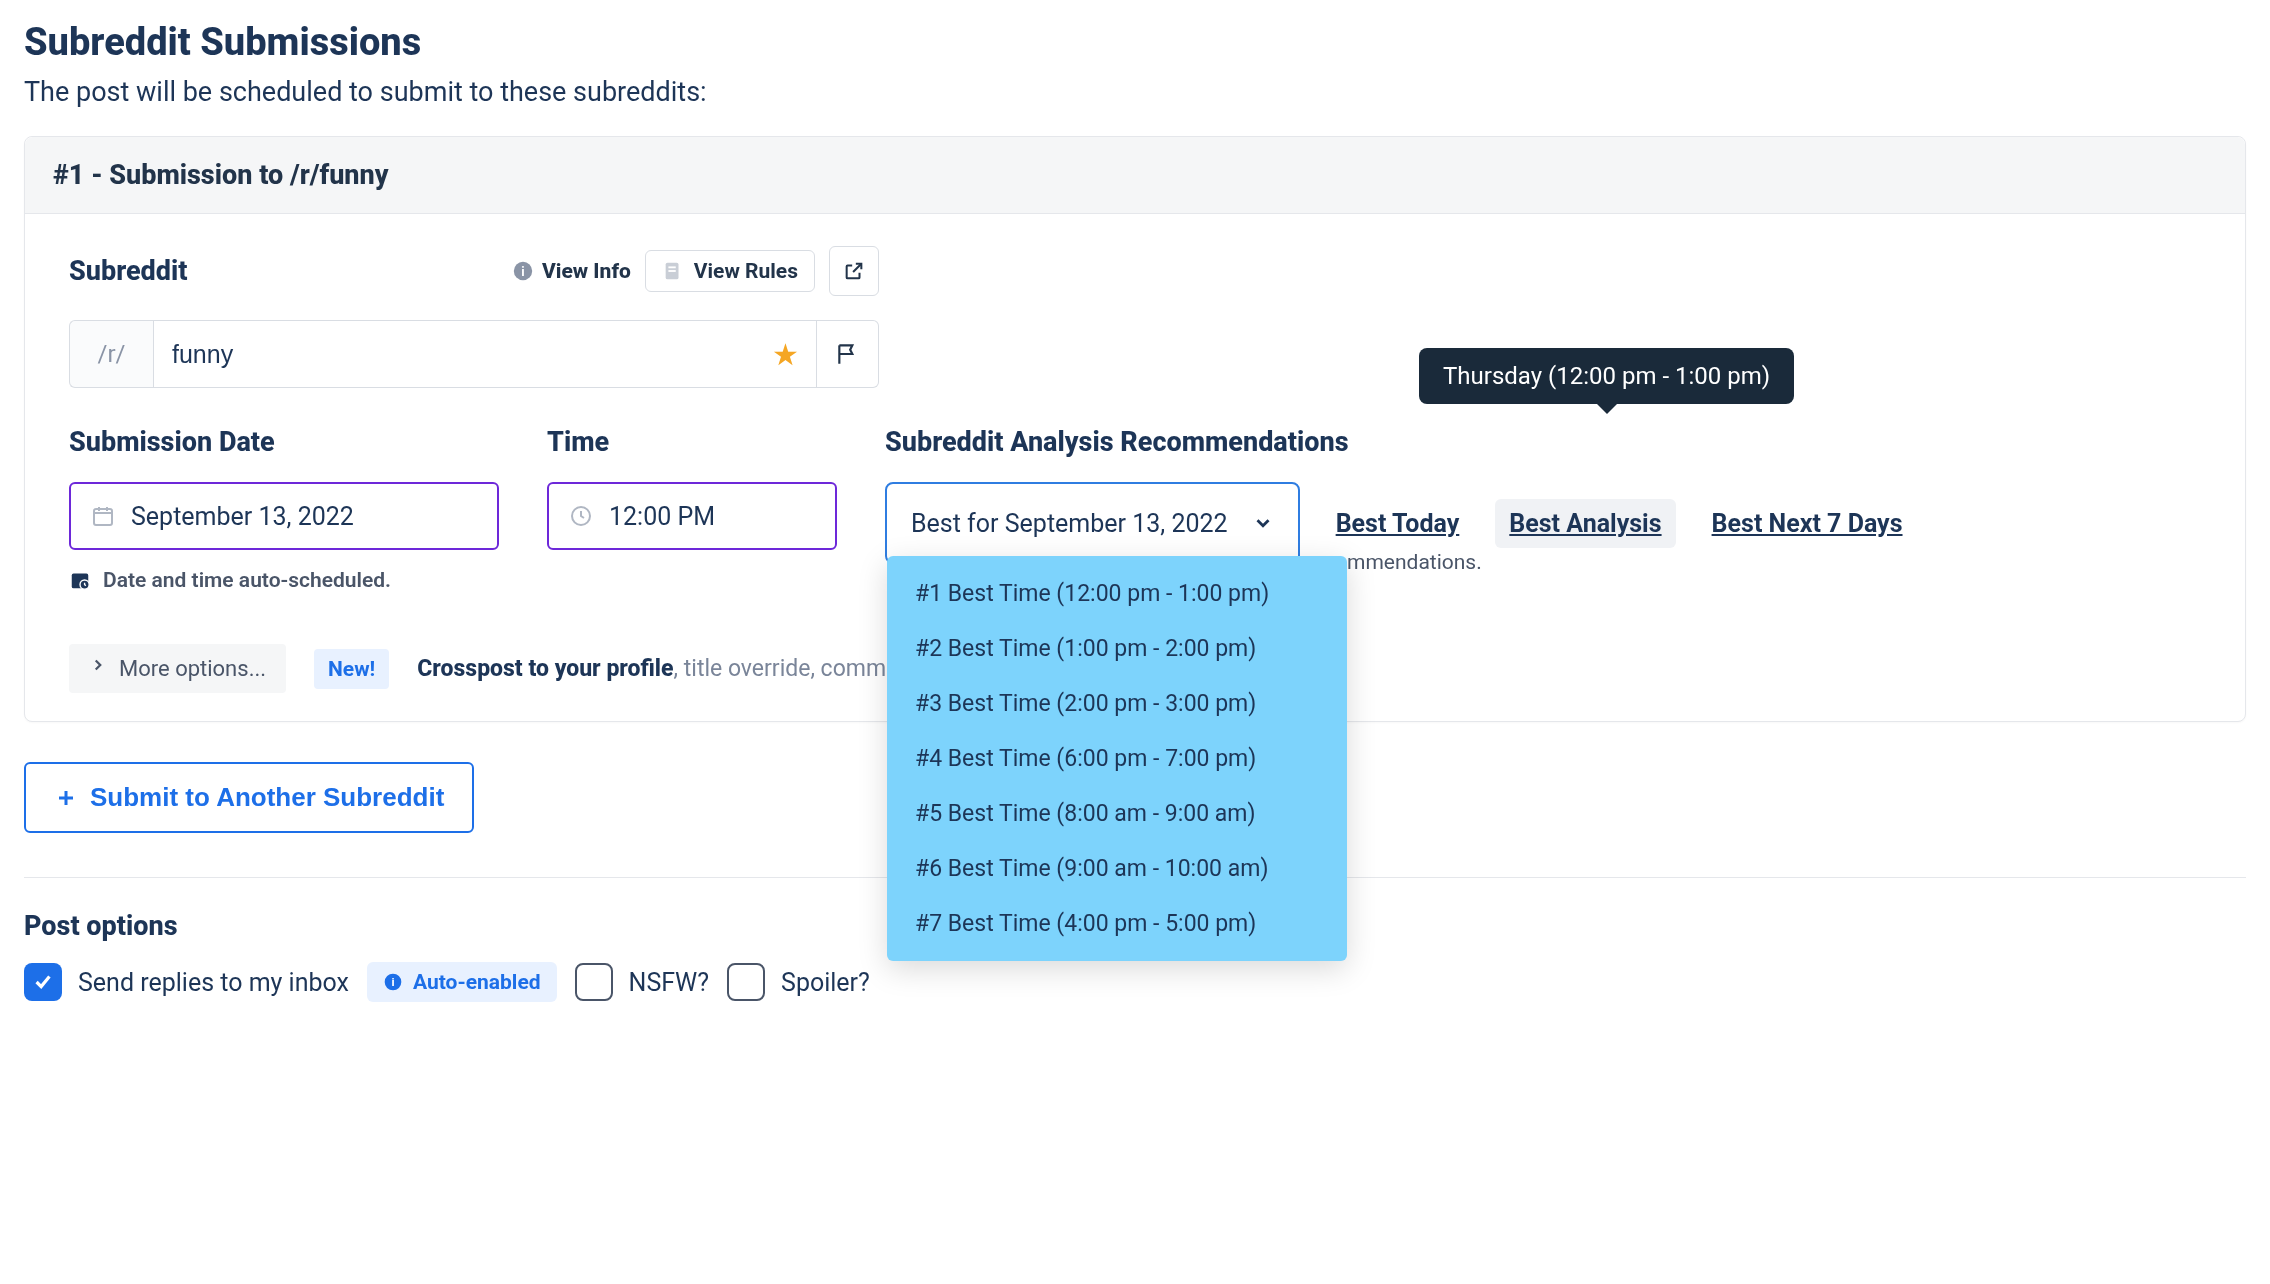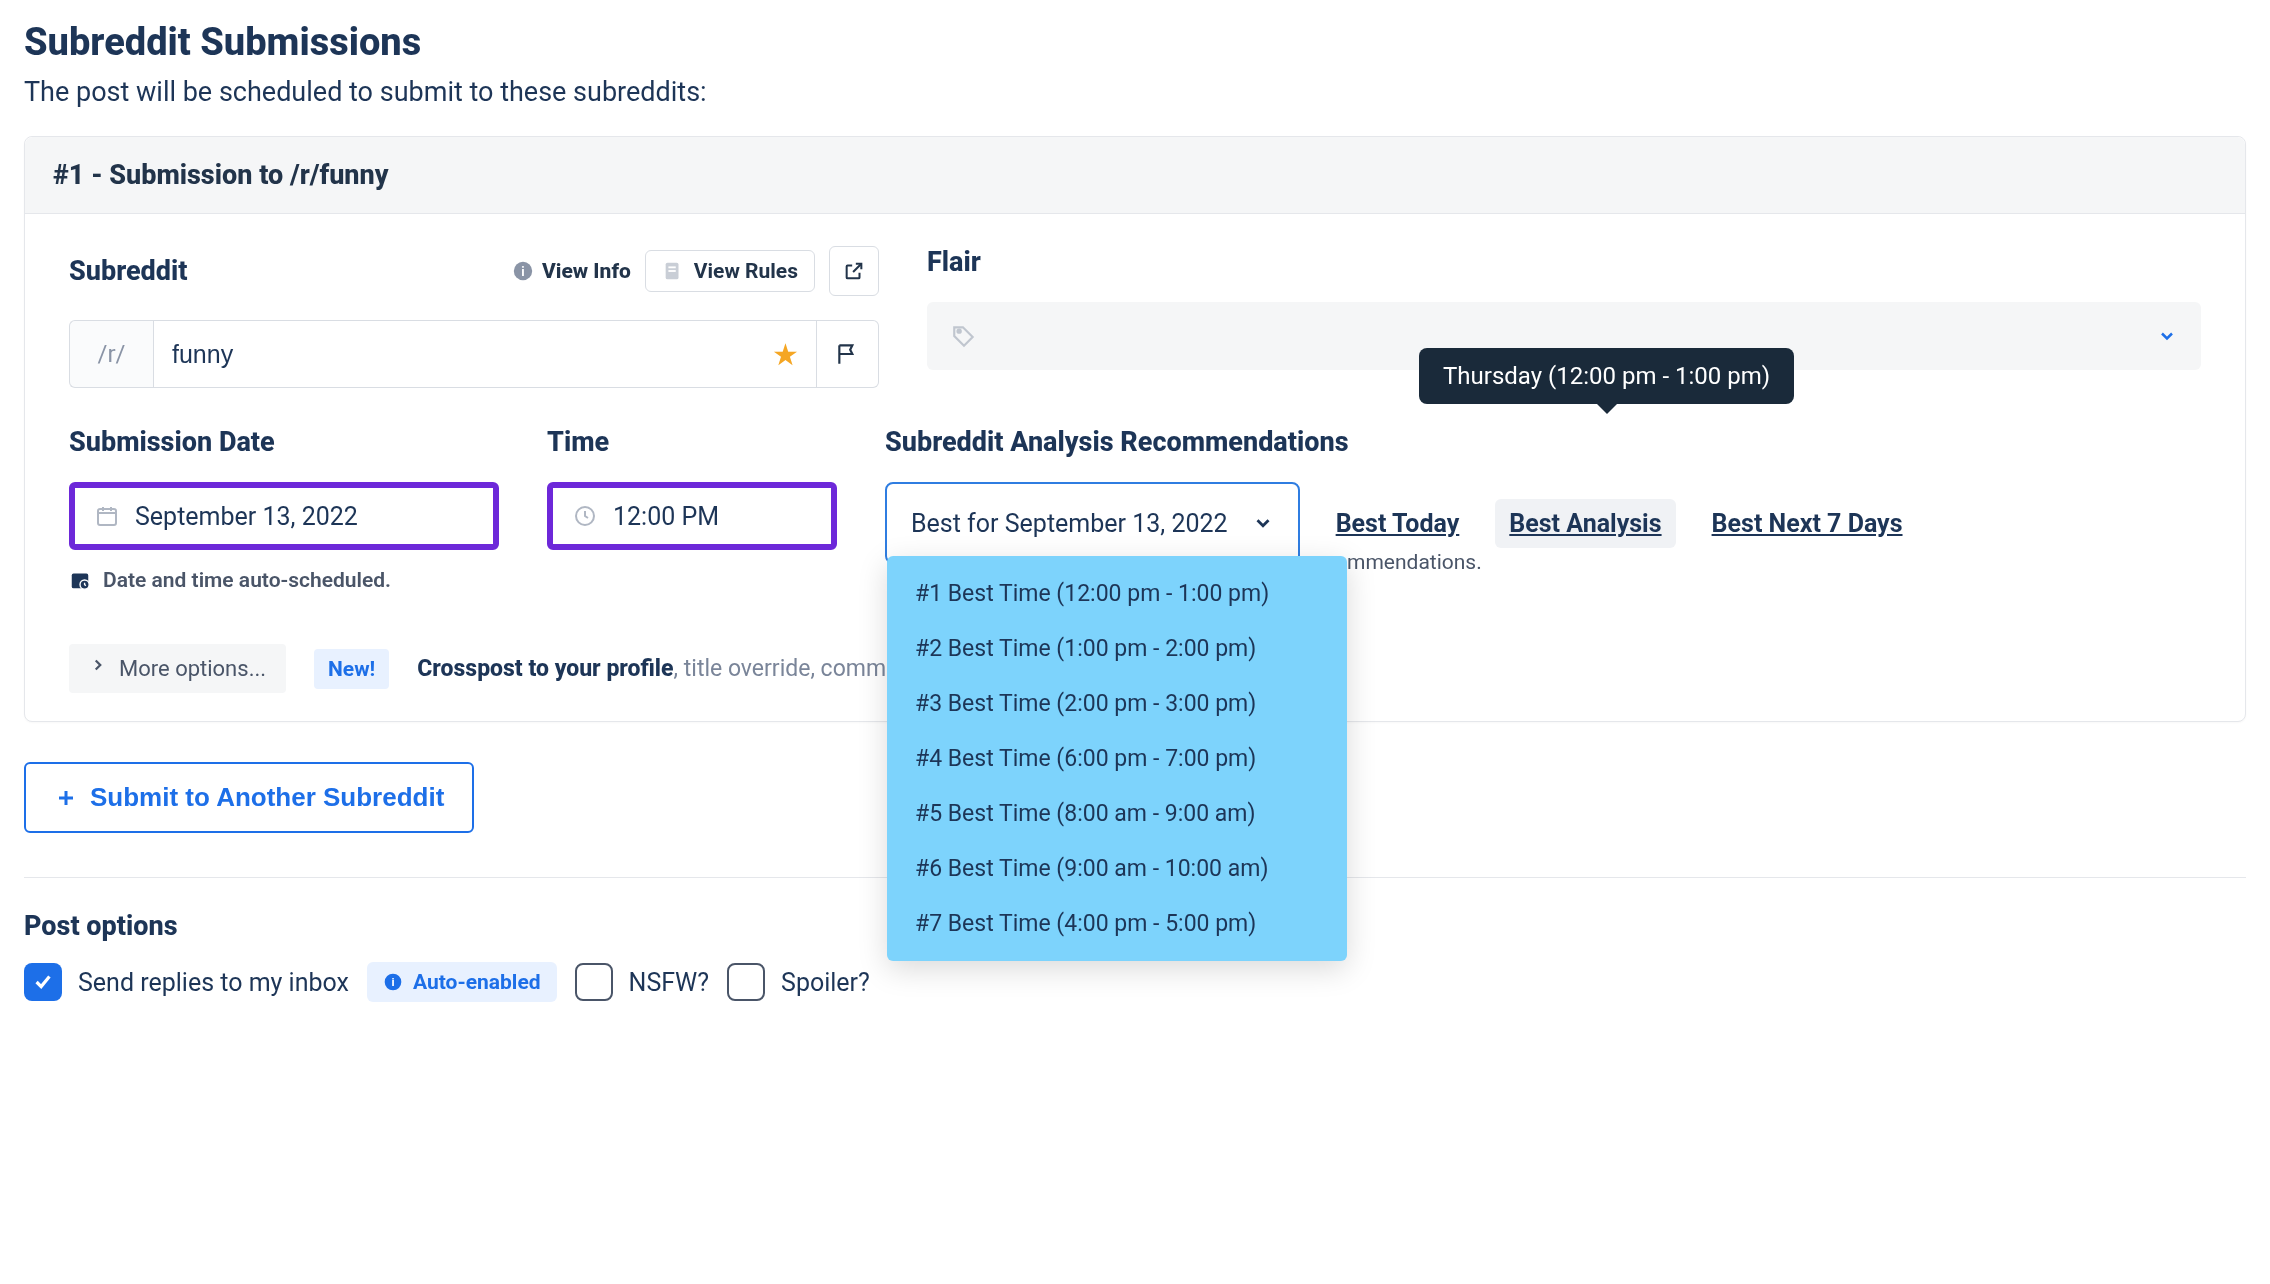--- a/index.html
+++ b/index.html
@@ -133,21 +133,21 @@
     display:flex;
     gap:48px;
     margin-top:38px;
     align-items:flex-start;
   }
   .col-date { flex:0 0 430px; }
   .col-time { flex:0 0 290px; }
   .col-reco { flex:1; position:relative; }
   .date-input, .time-input {
     height:68px;
-    border:6px solid #6d28d9;
+    border:2px solid #6d28d9;
     border-radius:6px;
     display:flex; align-items:center;
     padding:0 20px;
     font-size:25px;
     color:#1d3557;
     gap:16px;
     cursor:pointer;
   }
   .muted-ic { color:#b0b7c3; font-size:24px; }
   .auto-note {
@@ -350,36 +350,20 @@
             <span>
               <svg width="26" height="26" viewBox="0 0 24 24" fill="none" stroke="#22344a" stroke-width="2">
                   <path d="M4 21V4"></path>
                   <path d="M4 4h12l-2 4 2 4H4"></path>
                 </svg>
             </span>
           </div>
         </div>
       </div>
 
-      <div class="col-flair">
-        <div class="section-label">Flair</div>
-        <div class="flair-select">
-          <span class="tag-ic">
-            <svg width="26" height="26" viewBox="0 0 24 24" fill="none" stroke="#c0c6cf" stroke-width="2">
-                <path d="M20 13l-8 8-9-9V4h8l9 9z"></path>
-                <circle cx="7.5" cy="7.5" r="1.5" fill="#c0c6cf"></circle>
-              </svg>
-          </span>
-          <span class="chev">
-            <svg width="20" height="20" viewBox="0 0 24 24" fill="none" stroke="#1d6fe8" stroke-width="3">
-                <path d="M6 9l6 6 6-6"></path>
-              </svg>
-          </span>
-        </div>
-      </div>
     </div>
 
     <div class="row2">
       <div class="col-date">
         <div class="section-label">Submission Date</div>
         <div class="date-input">
           <span class="muted-ic">
             <svg width="24" height="24" viewBox="0 0 24 24" fill="none" stroke="#b0b7c3" stroke-width="2">
                 <rect x="3" y="5" width="18" height="16" rx="2"></rect>
                 <path d="M3 9h18"></path>

